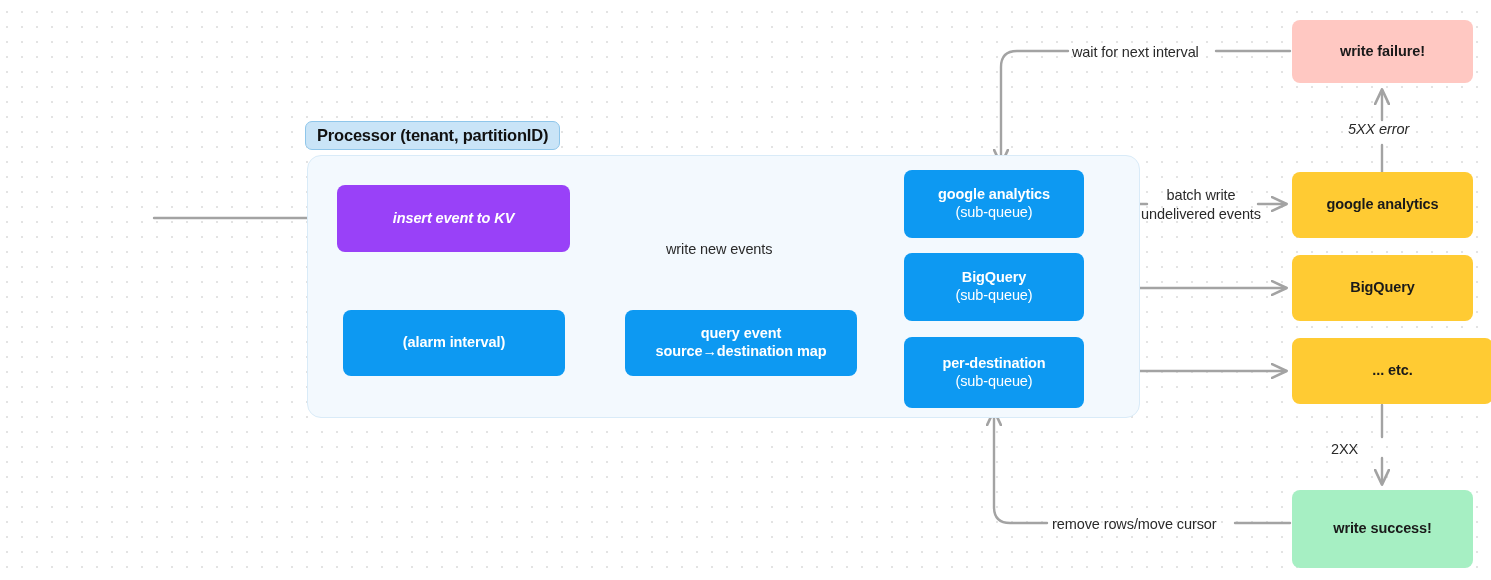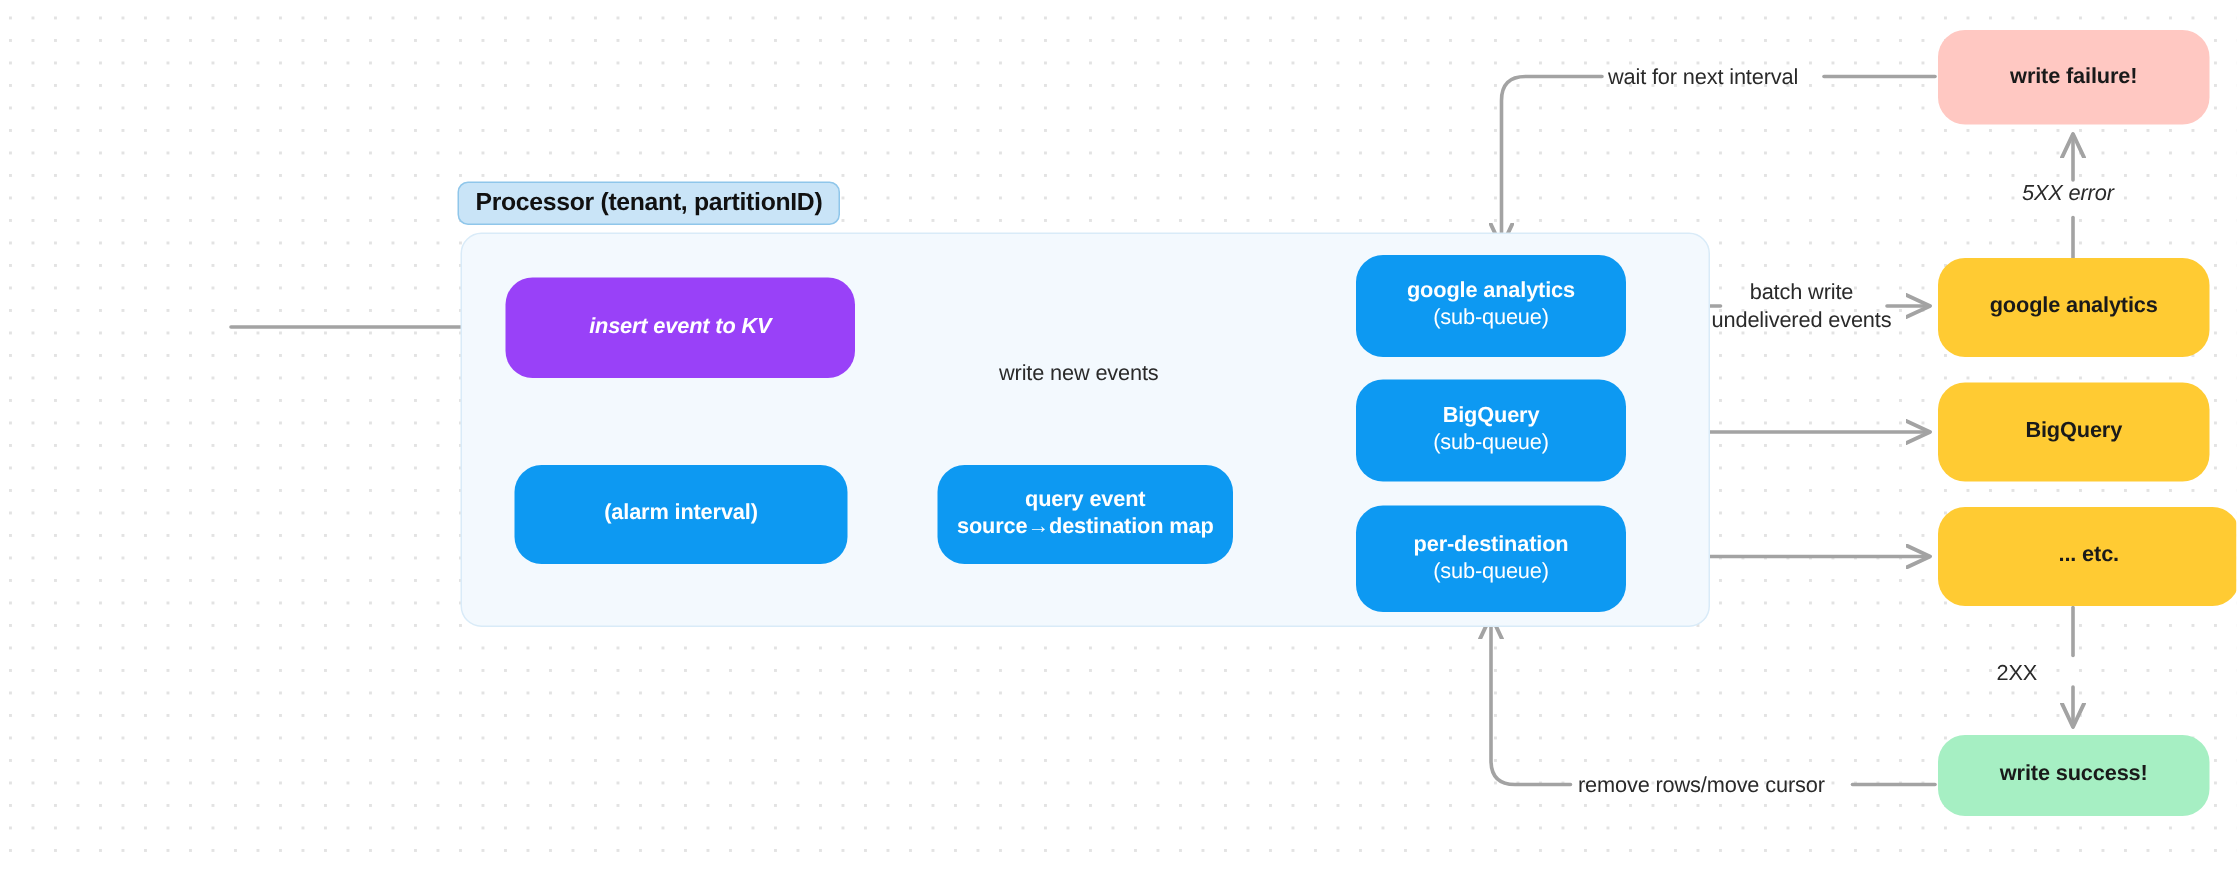--- a/index.html
+++ b/index.html
@@ -29,21 +29,21 @@
     height: 580px;
     pointer-events: none;
   }
   .node {
     position: absolute;
     box-sizing: border-box;
     display: flex;
     flex-direction: column;
     align-items: center;
     justify-content: center;
-    border-radius: 18px;
+    border-radius: 8px;
     text-align: center;
     line-height: 1.22;
   }
   .node .t1 {
     font-size: 14.5px;
     font-weight: bold;
     letter-spacing: -0.1px;
   }
   .node .t2 {
     font-size: 14.5px;
@@ -148,21 +148,21 @@
 
 
   <div class="node n-purple" style="left:337px; top:185px; width:233px; height:67px;font-style:italic;">
     <span class="t1">insert event to KV</span>
   </div>
 
   <div class="node n-blue" style="left:343px; top:310px; width:222px; height:66px;">
     <span class="t1">(alarm interval)</span>
   </div>
 
-  <div class="node n-blue" style="left:625px; top:310px; width:197px; height:66px;">
+  <div class="node n-blue" style="left:625px; top:310px; width:232px; height:66px;">
     <span class="t1">query event</span>
     <span class="t1">source→destination map</span>
   </div>
 
   <div class="node n-blue" style="left:904px; top:170px; width:180px; height:68px;">
     <span class="t1">google analytics</span>
     <span class="t2">(sub-queue)</span>
   </div>
 
   <div class="node n-blue" style="left:904px; top:253px; width:180px; height:68px;">
@@ -184,21 +184,21 @@
   </div>
 
   <div class="node n-yellow" style="left:1292px; top:255px; width:181px; height:66px;">
     <span class="t1">BigQuery</span>
   </div>
 
   <div class="node n-yellow" style="left:1292px; top:338px; width:201px; height:66px;">
     <span class="t1">... etc.</span>
   </div>
 
-  <div class="node n-mint" style="left:1292px; top:490px; width:181px; height:54px;">
+  <div class="node n-mint" style="left:1292px; top:490px; width:181px; height:78px;">
     <span class="t1">write success!</span>
   </div>
 
   <div class="edge-label" style="left:1072px; top:43px;text-align:right;">wait for next interval</div>
 
   <div class="edge-label" style="left:666px; top:240px;">write new events</div>
 
   <div class="edge-label" style="left:1141px; top:186px; width:120px; text-align:center;">
     <div>batch write</div>
     <div>undelivered events</div>

